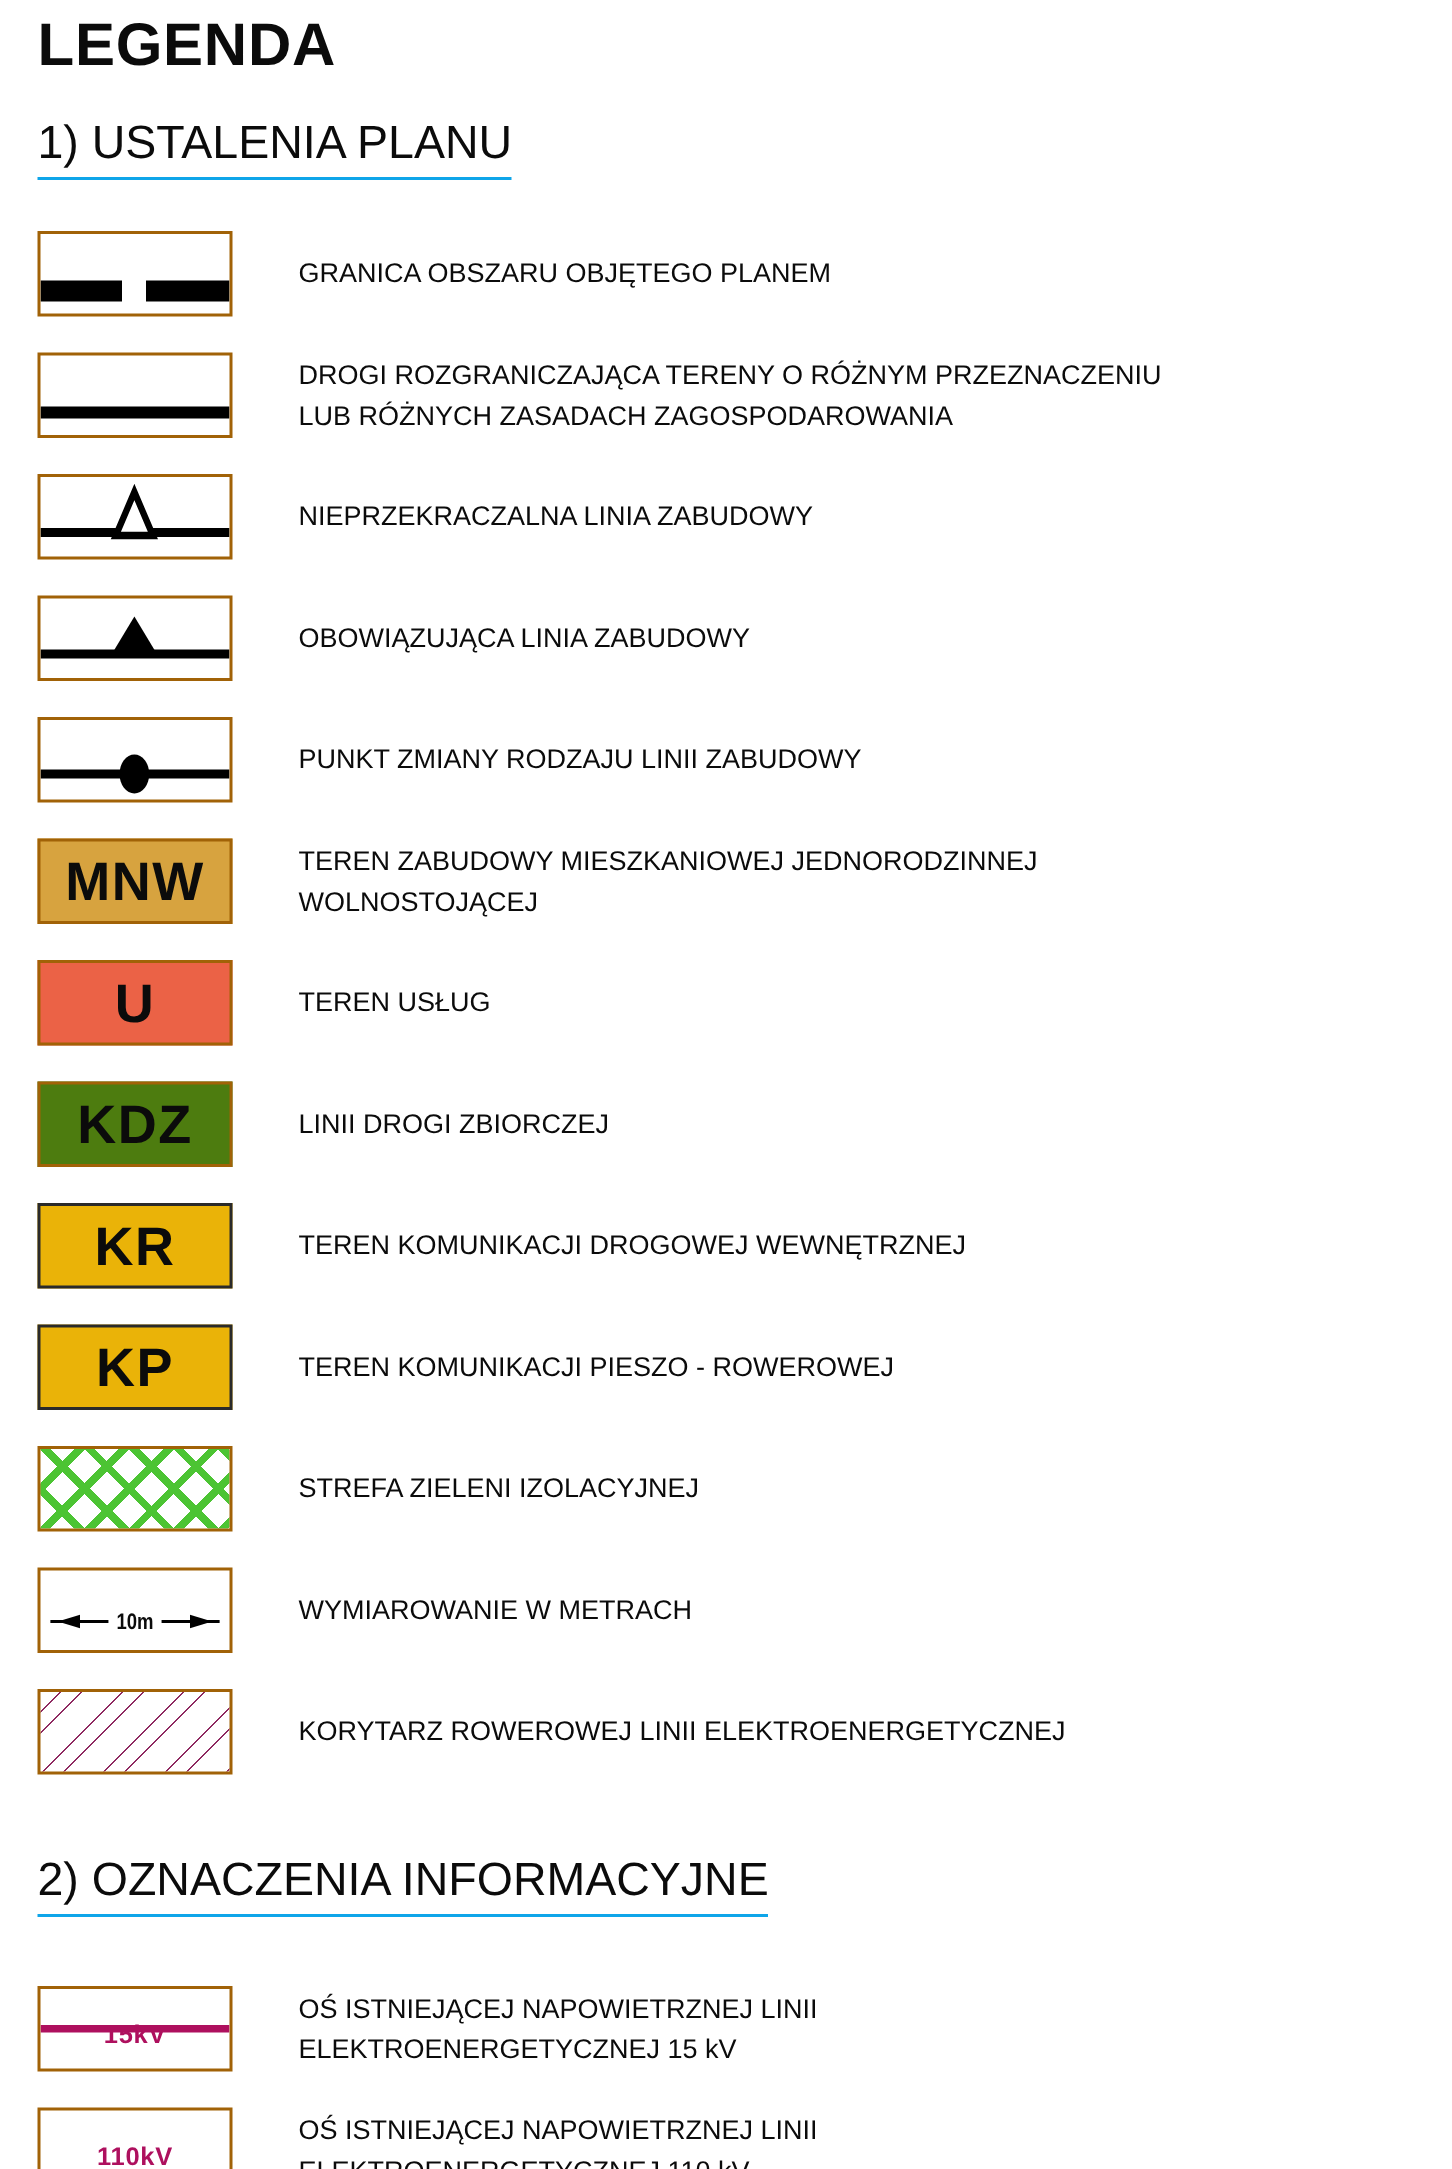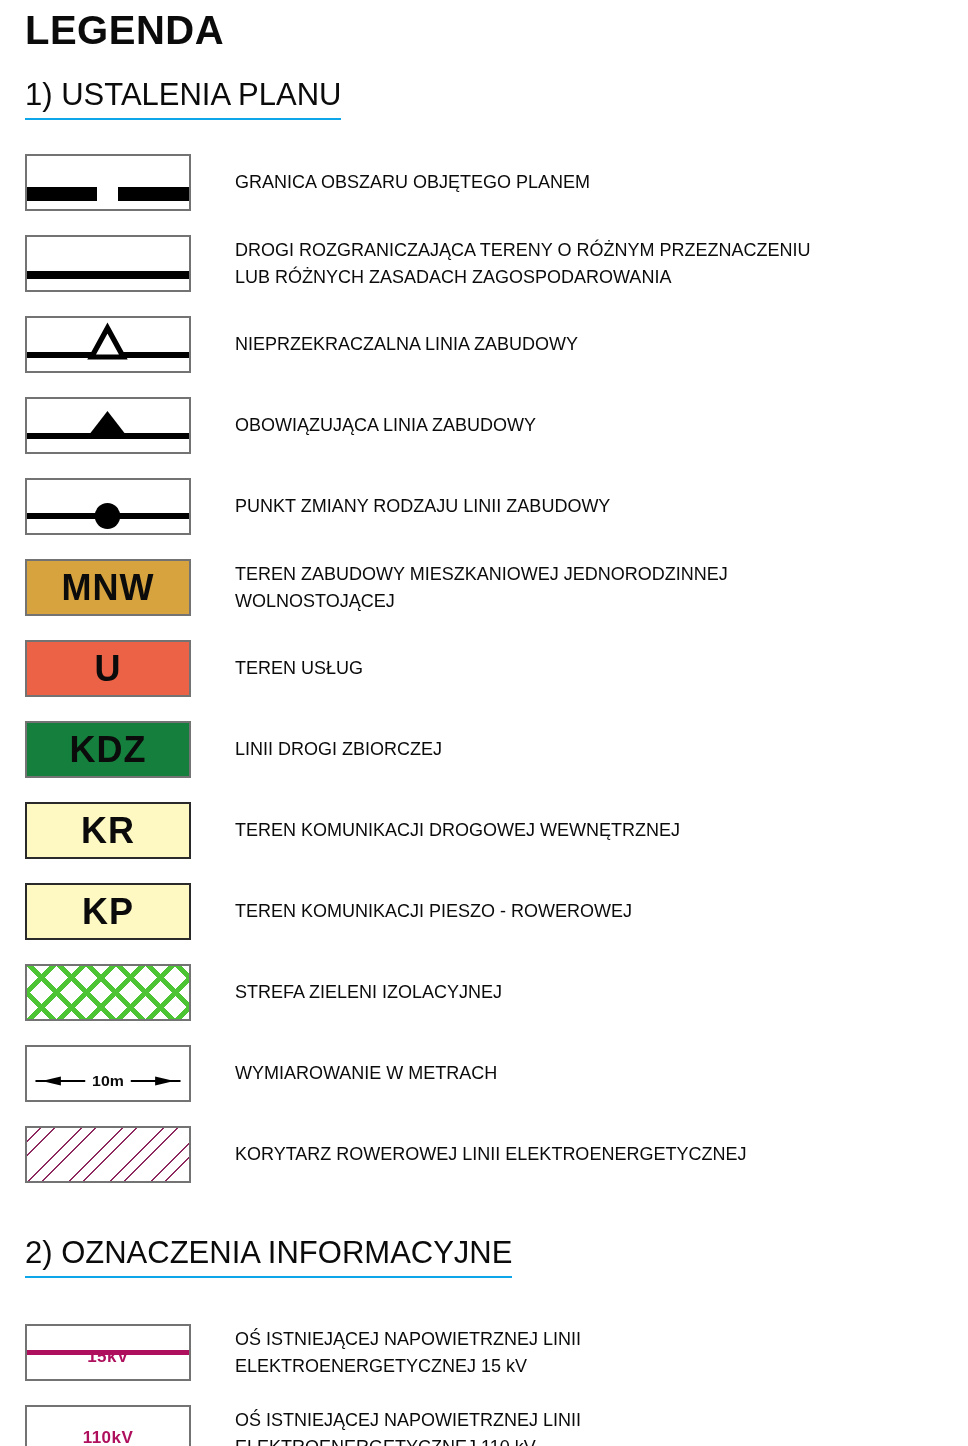--- a/index.html
+++ b/index.html
@@ -18,22 +18,22 @@
   h2.section-heading {
     font-size:31px; font-weight:normal; margin:24px 0 34px 0; color:#0b0b0b;
   }
   h2.section-heading .hd {
     border-bottom:2px solid #0ea5e9; padding-bottom:5px; display:inline-block;
   }
   h2.second { margin-top:52px; margin-bottom:46px; }
 
   .row { display:flex; align-items:center; margin-bottom:24px; }
   .sym {
-    width:166px; height:57px; flex:none; position:relative;
-    background:#fff; border:2px solid #737373; box-sizing:border-box;
+    width:130px; height:57px; flex:none; position:relative;
+    background:#fff; border:2px solid #a16207; box-sizing:border-box;
     overflow:hidden;
   }
   .label {
     margin-left:44px; font-size:18px; line-height:1.5;
     white-space:pre-line; color:#0b0b0b;
   }
 
   
   .bar-dashed {
     position:absolute; left:0; right:0; top:58%; height:27%;
@@ -41,22 +41,22 @@
   }
   .bar-solid {
     position:absolute; left:0; right:0; top:64%; height:8px; background:#000;
   }
   .sym svg { position:absolute; inset:0; width:100%; height:100%; display:block; }
 
   .code-box { display:flex; align-items:center; justify-content:center; }
   .code-text { font-size:36px; font-weight:bold; color:#0b0b0b; letter-spacing:1px; }
   .fill-mnw { background:#D7A33F; }
   .fill-u   { background:#EB6246; }
-  .fill-kdz { background:#15803d; }
-  .fill-kr, .fill-kp { background:#fef9c3; border-color:#2a2a2a;justify-content:center; }
+  .fill-kdz { background:#4d7c0f; }
+  .fill-kr, .fill-kp { background:#eab308; border-color:#2a2a2a;justify-content:center; }
 
   .green-hatch {
     background:
       repeating-linear-gradient(45deg,  transparent 0 16px, #4CC433 16px 21px),
       repeating-linear-gradient(135deg, transparent 0 16px, #4CC433 16px 21px);
     background-color:#fff;
   }
   .corridor-hatch {
     border-width:2px;
     background:

